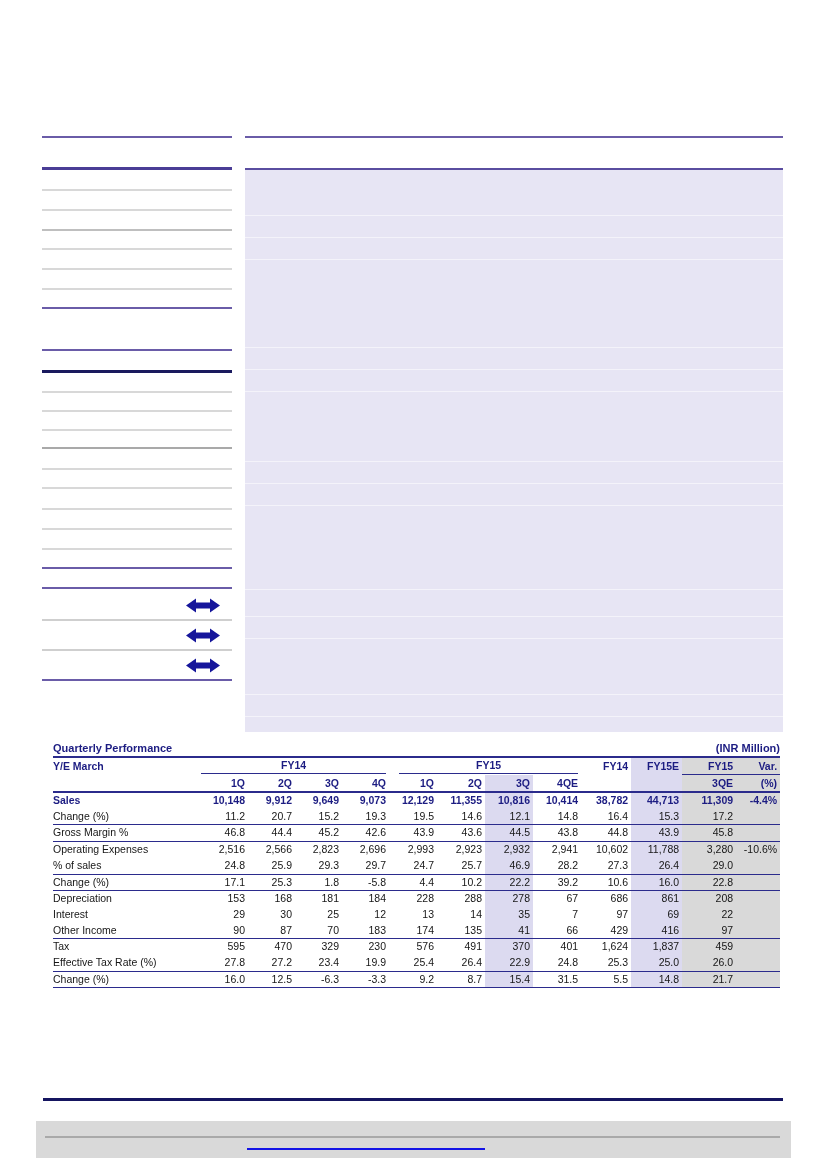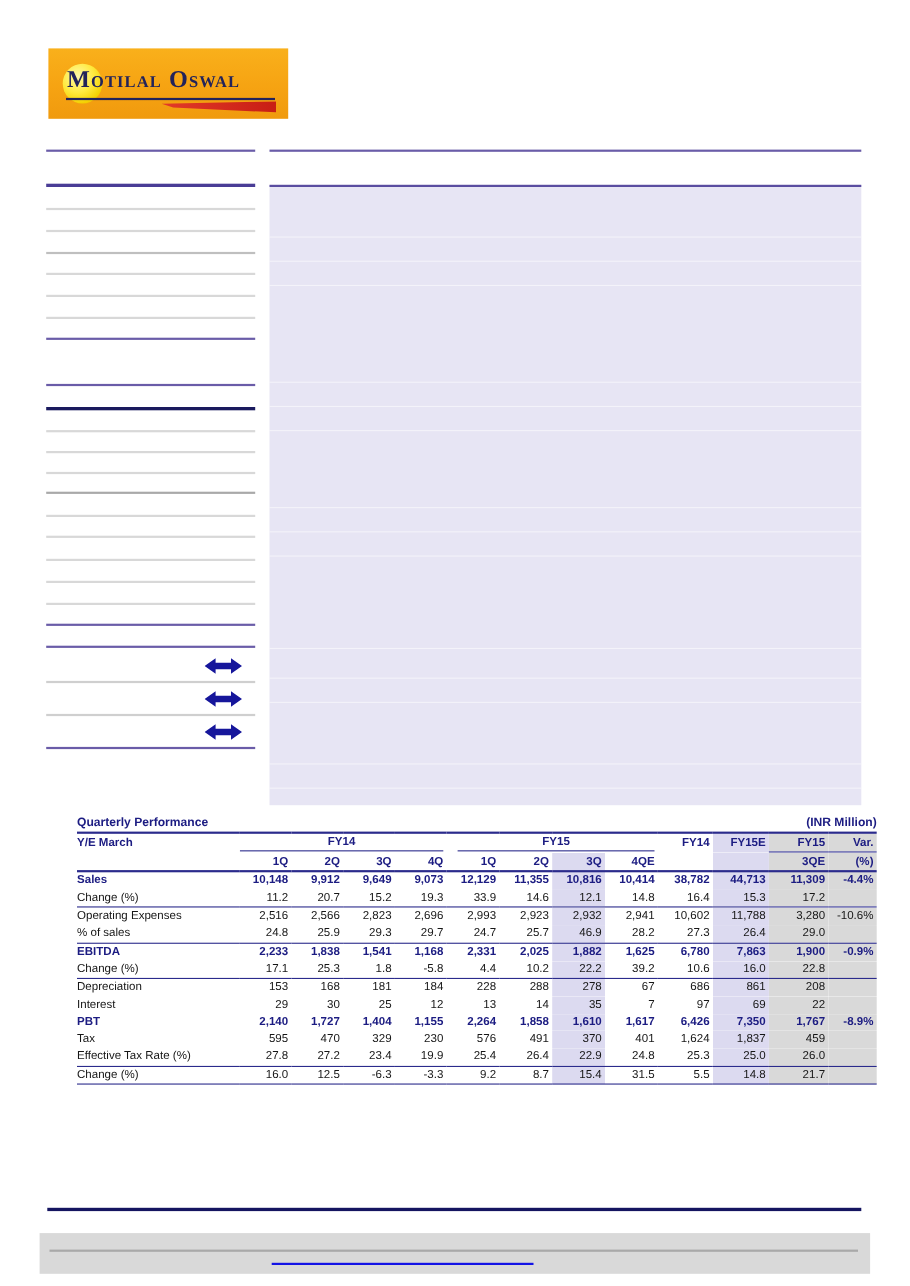--- a/index.html
+++ b/index.html
@@ -26,21 +26,21 @@
 
   
   .content-block{position:absolute;left:245px;top:168px;width:538px;height:562px;
         background:#e7e5f4;border-top:2px solid #5a4da0;}
   .faint{position:absolute;left:0;width:100%;height:1px;background:rgba(255,255,255,0.55);}
 
   
   .darrow{position:absolute;left:186px;width:34px;height:15px;}
 
   
-  .qp{position:absolute;left:53px;top:740px;width:727px;color:#1c1c82;margin-left:17px;}
+  .qp{position:absolute;left:53px;top:740px;width:727px;color:#1c1c82;}
   .qp-titlebar{display:flex;justify-content:space-between;align-items:flex-end;
         height:14px;margin-bottom:2px;}
   .qp-title,.qp-unit{font-size:11px;font-weight:bold;color:#1c1c82;}
   table.qt{border-collapse:collapse;table-layout:fixed;width:727px;
         border-top:2px solid #2b2b8c;font-size:10.5px;}
   table.qt td{padding:0 3px 0 0;white-space:nowrap;overflow:hidden;}
   thead td{height:16px;line-height:16px;font-weight:bold;color:#1c1c82;}
   tbody td{height:15.7px;line-height:15.7px;color:#161616;}
   td.lbl{text-align:left;padding-left:1px;}
   td.num{text-align:right;}
@@ -61,26 +61,20 @@
   .foot-rule{position:absolute;left:43px;top:1098px;width:740px;height:2.5px;background:#151560;}
   .foot-block{position:absolute;left:36px;top:1121px;width:755px;height:37px;background:#d9d9d9;}
   .foot-line{position:absolute;left:9px;top:15px;width:735px;height:1.5px;background:#a9a9a9;}
   .foot-link{position:absolute;left:211px;top:27px;width:238px;height:2px;background:#1414e6;}
 </style>
 </head>
 <body>
 
 <div class="page">
 
-  <div class="logo">
-    <div class="logo-sun"></div>
-    <div class="logo-text">Motilal Oswal</div>
-    <div class="logo-rule"></div>
-    <div class="logo-swoosh"></div>
-  </div>
 
   <div>
     <div class="rline" style="top:136px;height:2px;background:#6a5ca8;"></div>
     <div class="rline" style="top:167px;height:3px;background:#4a3d96;"></div>
     <div class="rline" style="top:189px;height:1.5px;background:#d8d8d8;"></div>
     <div class="rline" style="top:209px;height:1.5px;background:#d8d8d8;"></div>
     <div class="rline" style="top:229px;height:1.5px;background:#bfbfbf;"></div>
     <div class="rline" style="top:248px;height:1.5px;background:#d8d8d8;"></div>
     <div class="rline" style="top:268px;height:1.5px;background:#d8d8d8;"></div>
     <div class="rline" style="top:288px;height:1.5px;background:#d8d8d8;"></div>
@@ -208,27 +202,42 @@
             <td class="num lav">44,713</td>
             <td class="num gry">11,309</td>
             <td class="num gry">-4.4%</td>
           </tr>
           <tr class="sep">
             <td class="lbl ind2">Change (%)</td>
             <td class="num">11.2</td>
             <td class="num">20.7</td>
             <td class="num">15.2</td>
             <td class="num">19.3</td>
-            <td class="num">33.9</td>
+            <td class="num">19.5</td>
             <td class="num">14.6</td>
             <td class="num lav">12.1</td>
             <td class="num">14.8</td>
             <td class="num">16.4</td>
             <td class="num lav">15.3</td>
             <td class="num gry">17.2</td>
+            <td class="num gry"></td>
+          </tr>
+          <tr class="sep">
+            <td class="lbl">Gross Margin %</td>
+            <td class="num">46.8</td>
+            <td class="num">44.4</td>
+            <td class="num">45.2</td>
+            <td class="num">42.6</td>
+            <td class="num">43.9</td>
+            <td class="num">43.6</td>
+            <td class="num lav">44.5</td>
+            <td class="num">43.8</td>
+            <td class="num">44.8</td>
+            <td class="num lav">43.9</td>
+            <td class="num gry">45.8</td>
             <td class="num gry"></td>
           </tr>
           <tr>
             <td class="lbl">Operating Expenses</td>
             <td class="num">2,516</td>
             <td class="num">2,566</td>
             <td class="num">2,823</td>
             <td class="num">2,696</td>
             <td class="num">2,993</td>
             <td class="num">2,923</td>
@@ -247,35 +256,20 @@
             <td class="num">29.7</td>
             <td class="num">24.7</td>
             <td class="num">25.7</td>
             <td class="num lav">46.9</td>
             <td class="num">28.2</td>
             <td class="num">27.3</td>
             <td class="num lav">26.4</td>
             <td class="num gry">29.0</td>
             <td class="num gry"></td>
           </tr>
-          <tr class="key">
-            <td class="lbl">EBITDA</td>
-            <td class="num">2,233</td>
-            <td class="num">1,838</td>
-            <td class="num">1,541</td>
-            <td class="num">1,168</td>
-            <td class="num">2,331</td>
-            <td class="num">2,025</td>
-            <td class="num lav">1,882</td>
-            <td class="num">1,625</td>
-            <td class="num">6,780</td>
-            <td class="num lav">7,863</td>
-            <td class="num gry">1,900</td>
-            <td class="num gry">-0.9%</td>
-          </tr>
           <tr class="sep">
             <td class="lbl">Change (%)</td>
             <td class="num">17.1</td>
             <td class="num">25.3</td>
             <td class="num">1.8</td>
             <td class="num">-5.8</td>
             <td class="num">4.4</td>
             <td class="num">10.2</td>
             <td class="num lav">22.2</td>
             <td class="num">39.2</td>
@@ -307,34 +301,34 @@
             <td class="num">12</td>
             <td class="num">13</td>
             <td class="num">14</td>
             <td class="num lav">35</td>
             <td class="num">7</td>
             <td class="num">97</td>
             <td class="num lav">69</td>
             <td class="num gry">22</td>
             <td class="num gry"></td>
           </tr>
-          <tr class="key">
-            <td class="lbl">PBT</td>
-            <td class="num">2,140</td>
-            <td class="num">1,727</td>
-            <td class="num">1,404</td>
-            <td class="num">1,155</td>
-            <td class="num">2,264</td>
-            <td class="num">1,858</td>
-            <td class="num lav">1,610</td>
-            <td class="num">1,617</td>
-            <td class="num">6,426</td>
-            <td class="num lav">7,350</td>
-            <td class="num gry">1,767</td>
-            <td class="num gry">-8.9%</td>
+          <tr class="sep">
+            <td class="lbl">Other Income</td>
+            <td class="num">90</td>
+            <td class="num">87</td>
+            <td class="num">70</td>
+            <td class="num">183</td>
+            <td class="num">174</td>
+            <td class="num">135</td>
+            <td class="num lav">41</td>
+            <td class="num">66</td>
+            <td class="num">429</td>
+            <td class="num lav">416</td>
+            <td class="num gry">97</td>
+            <td class="num gry"></td>
           </tr>
           <tr>
             <td class="lbl">Tax</td>
             <td class="num">595</td>
             <td class="num">470</td>
             <td class="num">329</td>
             <td class="num">230</td>
             <td class="num">576</td>
             <td class="num">491</td>
             <td class="num lav">370</td>

